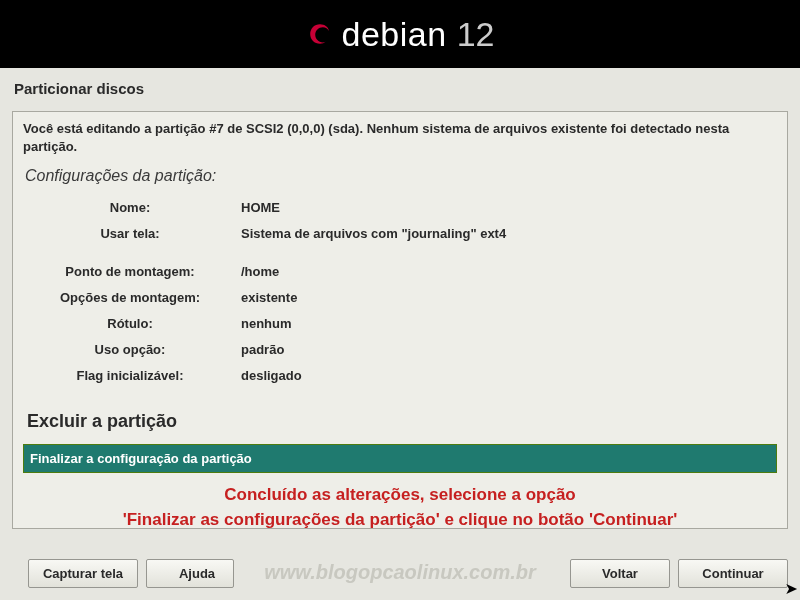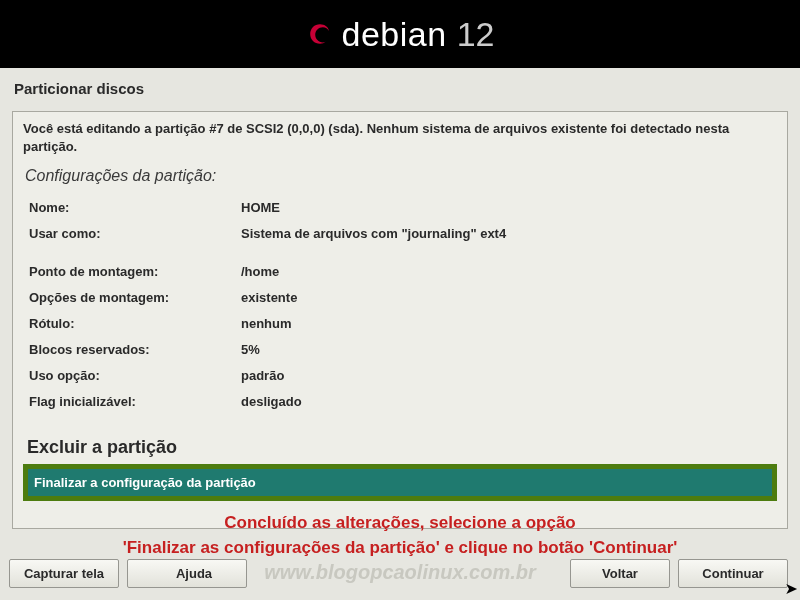--- a/index.html
+++ b/index.html
@@ -66,76 +66,77 @@
       font-size: 13px;
       color: #2a2a2a;
     }
     .props-table td {
       padding: 4.5px 4px;
       vertical-align: top;
     }
     .props-table td:first-child {
       width: 210px;
       font-weight: bold;
+      text-align: center;
     }
     .props-table td:nth-child(2) {
       font-weight: bold;
     }
     .spacer-row td { height: 10px; padding: 0; }
     .action-list {
       margin-top: 18px;
     }
     .action-item {
       font-size: 18px;
       font-weight: bold;
       color: #2a2a2a;
       padding: 4px 4px;
     }
     .selected-wrapper {
-      border: 5px solid #4d7c0f;
-      margin-top: 2px;
+      border: 1px solid #4d7c0f;
+      margin-top: 8px;
     }
     .selected-item {
       background: #1f7a6f;
       color: #fff;
       font-size: 13px;
       font-weight: bold;
       padding: 6px 6px;
     }
     .annotation {
       text-align: center;
       margin-top: 10px;
       font-size: 17px;
       font-weight: bold;
       color: #c62020;
       line-height: 1.45;
       padding: 0 6px;
     }
     .footer {
       position: absolute;
       bottom: 12px;
-      left: 9px;
+      left: 28px;
       right: 12px;
       display: flex;
       align-items: center;
       justify-content: space-between;
     }
     .btn {
       background: linear-gradient(#f8f8f4, #e2e2da);
       border: 1px solid #969690;
       border-radius: 2px;
       padding: 6px 0;
       font-size: 13px;
       font-weight: bold;
       color: #2a2a2a;
       cursor: pointer;
       text-align: center;
     }
     .btn-screenshot { width: 110px; margin-right: 8px; }
-    .btn-help { width: 120px; padding-left: 14px; }
+    .btn-help { width: 88px; padding-left: 14px; }
     .btn-back { width: 100px; margin-right: 8px; }
     .btn-continue { width: 110px; }
     .watermark {
       position: absolute;
       bottom: 16px;
       left: 0;
       right: 0;
       text-align: center;
       font-size: 20px;
       font-weight: bold;
@@ -171,42 +172,38 @@
   <div class="intro-text">Você está editando a partição #7 de SCSI2 (0,0,0) (sda). Nenhum sistema de arquivos existente foi detectado nesta partição.</div>
   <div class="subtitle">Configurações da partição:</div>
 
   <table class="props-table">
     <tbody>
         <tr>
       <td>Nome:</td>
       <td>HOME</td>
     </tr>
     <tr>
-      <td>Usar como:</td>
+      <td>Usar tela:</td>
       <td>Sistema de arquivos com "journaling" ext4</td>
     </tr>
     <tr class="spacer-row">
           <td></td>
           <td></td>
         </tr>
     <tr>
       <td>Ponto de montagem:</td>
       <td>/home</td>
     </tr>
     <tr>
       <td>Opções de montagem:</td>
       <td>existente</td>
     </tr>
     <tr>
       <td>Rótulo:</td>
       <td>nenhum</td>
-    </tr>
-    <tr>
-      <td>Blocos reservados:</td>
-      <td>5%</td>
     </tr>
     <tr>
       <td>Uso opção:</td>
       <td>padrão</td>
     </tr>
     <tr>
       <td>Flag inicializável:</td>
       <td>desligado</td>
     </tr>
   </tbody>

